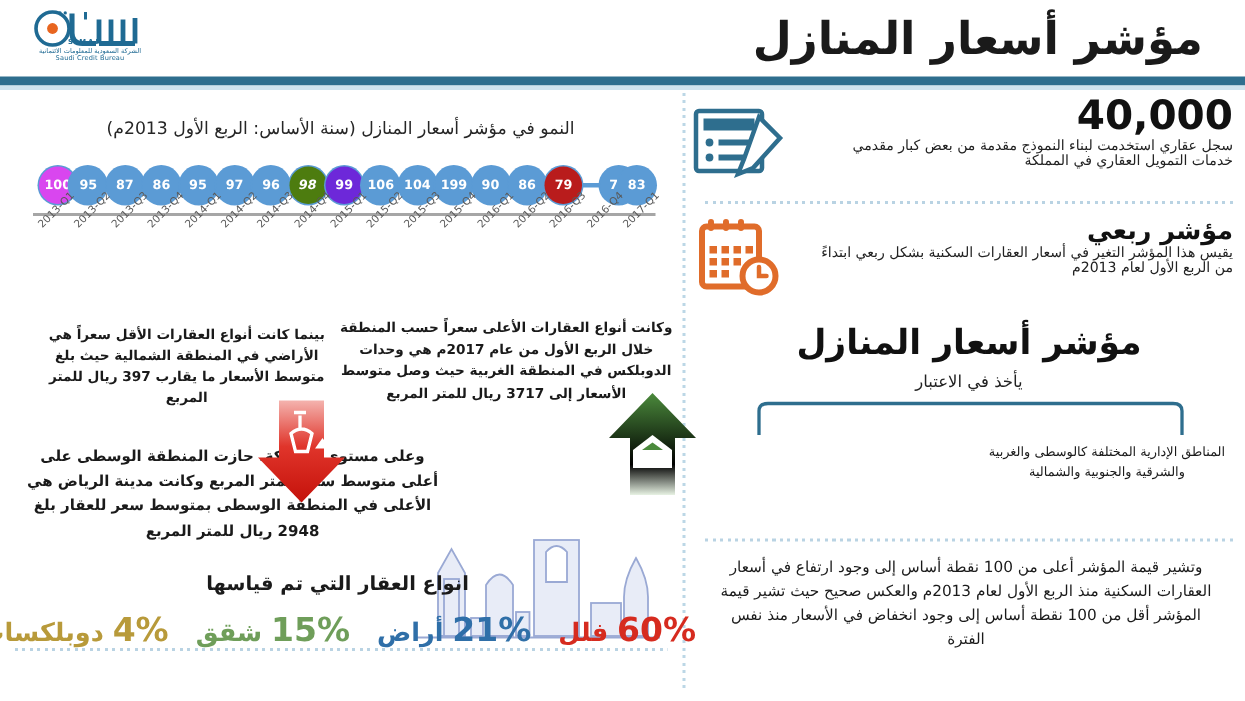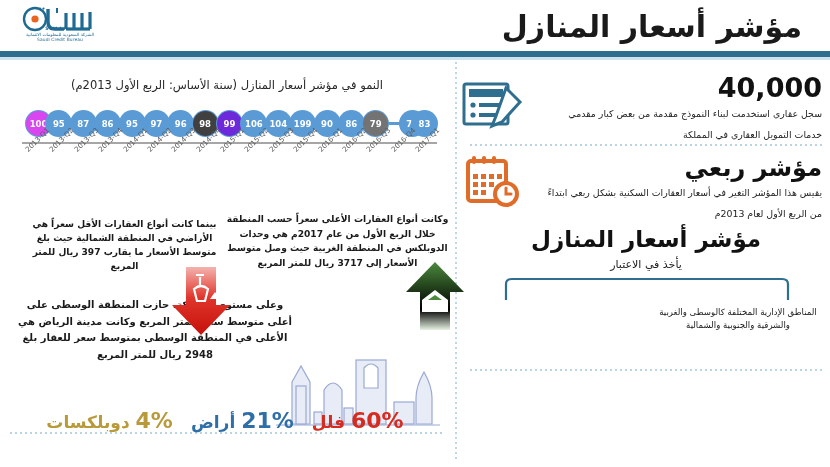--- a/index.html
+++ b/index.html
@@ -99,26 +99,26 @@
   .types-row {
     position:absolute; right:10px; top:348px; width:440px;
     display:flex; flex-direction:row; justify-content:center; align-items:baseline;
     gap:18px; direction:rtl;
   }
   .type-item { font-size:22px; font-weight:bold; white-space:nowrap; direction:rtl; }
   .type-item .pct { font-size:22px; font-weight:bold; direction:ltr; display:inline-block; }
   .type-item .lbl { font-size:17px; font-weight:bold; }
 
   
-  .right { position:absolute; left:460px; top:56px; width:370px; height:407px; }
+  .right { position:absolute; left:460px; top:46px; width:370px; height:407px; }
 
   .fact { position:absolute; direction:rtl; }
   .fact-number { font-size:27px; font-weight:bold; color:#111; direction:ltr; text-align:right; }
-  .fact-headline { font-size:24px; font-weight:bold; color:#111; text-align:right; }
-  .fact-body { font-size:9.4px; color:#222; line-height:21px; text-align:right; }
+  .fact-headline { font-size:17px; font-weight:bold; color:#111; text-align:right; }
+  .fact-body { font-size:9.4px; color:#222; line-height:10px; text-align:right; }
 
   .fact1 { right:8px; top:16px; width:282px; }
   .fact2 { right:8px; top:98px; width:282px; }
 
   .icon-doc { position:absolute; left:2px; top:22px; width:62px; height:58px; }
   .icon-cal { position:absolute; left:6px; top:100px; width:54px; height:52px; }
 
   .fact-sep {
     position:absolute; right:8px; top:88px; width:352px; height:2px;
     background:repeating-linear-gradient(to right,#b9d3e3 0 2px,transparent 2px 5px);
@@ -191,28 +191,28 @@
       <div class="chart-line-row">
         <div class="series-line"></div>
         <div id="nodes">
             <div class="node" style="left: 4px; background: #d946ef; box-shadow: rgb(91, 155, 213) 0px 0px 0px 1px;">100</div>
             <div class="node" style="left: 24.375px; background: rgb(91, 155, 213); box-shadow: rgb(91, 155, 213) 0px 0px 0px 1px;">95</div>
             <div class="node" style="left: 48.75px; background: rgb(91, 155, 213); box-shadow: rgb(91, 155, 213) 0px 0px 0px 1px;">87</div>
             <div class="node" style="left: 73.125px; background: rgb(91, 155, 213); box-shadow: rgb(91, 155, 213) 0px 0px 0px 1px;">86</div>
             <div class="node" style="left: 97.5px; background: rgb(91, 155, 213); box-shadow: rgb(91, 155, 213) 0px 0px 0px 1px;">95</div>
             <div class="node" style="left: 121.875px; background: rgb(91, 155, 213); box-shadow: rgb(91, 155, 213) 0px 0px 0px 1px;">97</div>
             <div class="node" style="left: 146.25px; background: rgb(91, 155, 213); box-shadow: rgb(91, 155, 213) 0px 0px 0px 1px;">96</div>
-            <div class="node" style="left: 170.625px; background: #404040; box-shadow: rgb(91, 155, 213) 0px 0px 0px 1px;">98</div>
+            <div class="node" style="left: 170.625px; background: #4d7c0f; box-shadow: rgb(91, 155, 213) 0px 0px 0px 1px; font-style: italic;">98</div>
             <div class="node" style="left: 195px; background: #6d28d9; box-shadow: rgb(91, 155, 213) 0px 0px 0px 1px;">99</div>
             <div class="node" style="left: 219.375px; background: rgb(91, 155, 213); box-shadow: rgb(91, 155, 213) 0px 0px 0px 1px;">106</div>
             <div class="node" style="left: 243.75px; background: rgb(91, 155, 213); box-shadow: rgb(91, 155, 213) 0px 0px 0px 1px;">104</div>
             <div class="node" style="left: 268.125px; background: rgb(91, 155, 213); box-shadow: rgb(91, 155, 213) 0px 0px 0px 1px;">199</div>
             <div class="node" style="left: 292.5px; background: rgb(91, 155, 213); box-shadow: rgb(91, 155, 213) 0px 0px 0px 1px;">90</div>
             <div class="node" style="left: 316.875px; background: rgb(91, 155, 213); box-shadow: rgb(91, 155, 213) 0px 0px 0px 1px;">86</div>
-            <div class="node" style="left: 341.25px; background: #737373; box-shadow: rgb(91, 155, 213) 0px 0px 0px 1px;">79</div>
+            <div class="node" style="left: 341.25px; background: #b91c1c; box-shadow: rgb(91, 155, 213) 0px 0px 0px 1px;">79</div>
             <div class="node" style="left: 365.625px; background: rgb(91, 155, 213); box-shadow: rgb(91, 155, 213) 0px 0px 0px 1px; margin-left: 12px;">74</div>
             <div class="node" style="left: 390px; background: rgb(91, 155, 213); box-shadow: rgb(91, 155, 213) 0px 0px 0px 1px;">83</div>
           </div>
       </div>
       <div class="axis-line"></div>
       <div id="ticks">
           <div class="tick" style="left: 2px;">2013-Q1</div>
           <div class="tick" style="left: 26.375px;">2013-Q2</div>
           <div class="tick" style="left: 50.75px;">2013-Q3</div>
           <div class="tick" style="left: 75.125px;">2013-Q4</div>
@@ -279,23 +279,25 @@
           <path d="M156 16 q8 14 8 26 v26 h-16 V42 q0 -12 8 -26 Z"></path>
           <rect x="46" y="56" width="8" height="12"></rect>
           <rect x="76" y="52" width="9" height="16"></rect>
         </g>
         <line x1="8" y1="69" x2="172" y2="69" stroke="#9aa9d4" stroke-width="1.2"></line>
       </svg>
     </div>
 
     <div class="dotted-sep"></div>
 
+    <div class="types-title">انواع العقار التي تم قياسها</div>
     <div class="types-row" id="types-row">
         <div class="type-item" style="color: rgb(214, 43, 31);"><span class="pct">60%</span><span class="lbl"> فلل</span></div>
         <div class="type-item" style="color: rgb(47, 111, 168);"><span class="pct">21%</span><span class="lbl"> أراض</span></div>
+        <div class="type-item" style="color: rgb(111, 158, 90);"><span class="pct">15%</span><span class="lbl"> شقق</span></div>
         <div class="type-item" style="color: rgb(184, 154, 58);"><span class="pct">4%</span><span class="lbl"> دوبلكسات</span></div>
       </div>
   </div>
 
   <div class="right">
 
     <div class="icon-doc">
       <svg width="62" height="58" viewBox="0 0 62 58">
         <rect x="2" y="6" width="44" height="40" rx="2" fill="#fff" stroke="#2e6e8e" stroke-width="3"></rect>
         <rect x="7" y="11" width="34" height="8" fill="#2e6e8e"></rect>
@@ -347,14 +349,15 @@
         <path d="M4 24 V8 Q4 3 10 3 H280 Q286 3 286 8 V24" fill="none" stroke="#2e6e8e" stroke-width="2.2"></path>
       </svg>
     </div>
 
     <div class="branches">
       <div class="branch">المناطق الإدارية المختلفة كالوسطى والغربية والشرقية والجنوبية والشمالية</div>
     </div>
 
     <div class="fact-sep2"></div>
 
+    <div class="note">وتشير قيمة المؤشر أعلى من 100 نقطة أساس إلى وجود ارتفاع في أسعار العقارات السكنية منذ الربع الأول لعام 2013م والعكس صحيح حيث تشير قيمة المؤشر أقل من 100 نقطة أساس إلى وجود انخفاض في الأسعار منذ نفس الفترة</div>
   </div>
 </div>
 
 </body></html>

